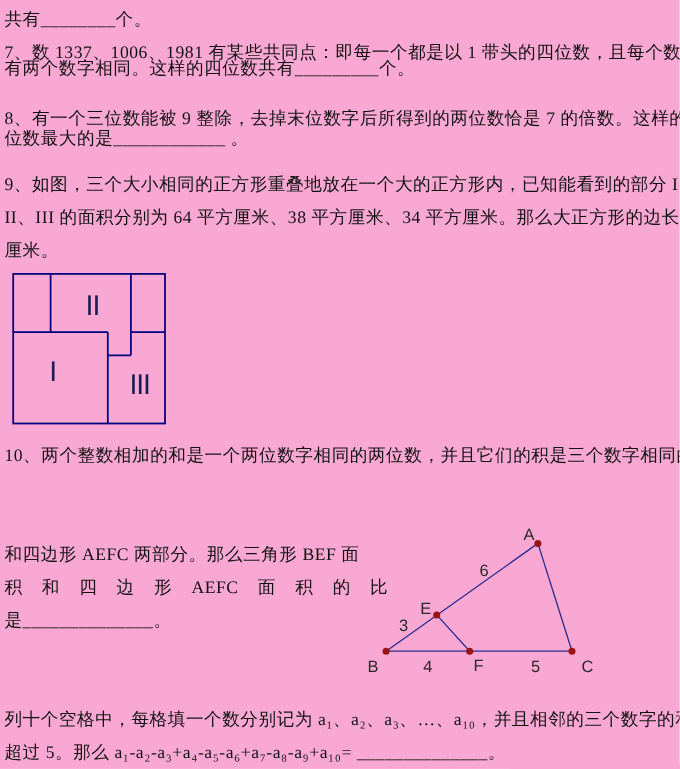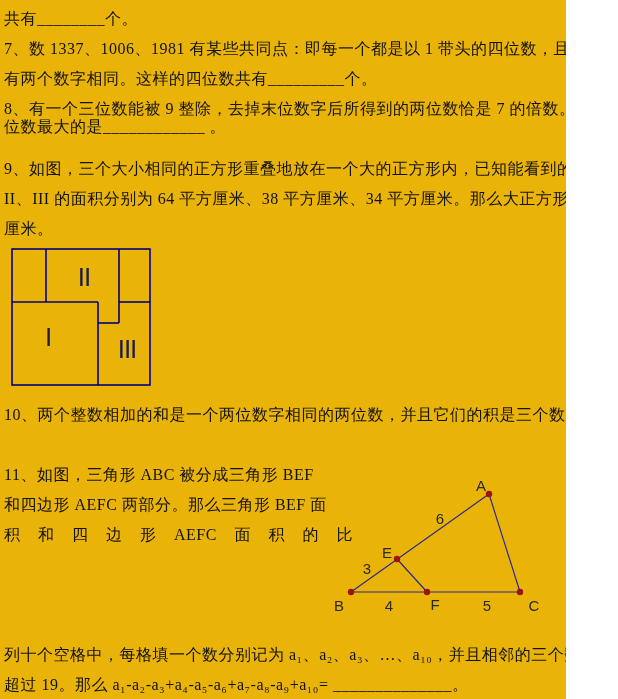--- a/index.html
+++ b/index.html
@@ -1,19 +1,19 @@
 <!DOCTYPE html>
 <html><head>
 <meta charset="utf-8">
 <style>
   html,body{margin:0;padding:0;background:#fff;}
   .page{
     position:relative;
-    width:566px;height:699px;
-    background:#eab308;
+    width:618px;height:699px;
+    background:#f9a8d4;
     font-family:"Liberation Serif","DejaVu Serif",serif;
     color:#121212;
     overflow:hidden;
   }
   .tline{
     position:absolute;
     left:4px;
     font-size:16px;
     line-height:22px;
     white-space:nowrap;
@@ -23,44 +23,44 @@
   svg{position:absolute;display:block;}
   svg text{font-family:"Liberation Sans","DejaVu Sans",sans-serif;}
 </style>
 </head>
 <body>
 
 <div class="page">
 
   <div class="tline" style="top:8px">共有________个。</div>
   <div class="tline" style="top:38px">7、数 1337、1006、1981 有某些共同点：即每一个都是以 1 带头的四位数，且每个数恰</div>
-  <div class="tline" style="top:68px">有两个数字相同。这样的四位数共有_________个。</div>
+  <div class="tline" style="top:52px">有两个数字相同。这样的四位数共有_________个。</div>
   <div class="tline" style="top:98px">8、有一个三位数能被 9 整除，去掉末位数字后所得到的两位数恰是 7 的倍数。这样的三</div>
   <div class="tline" style="top:116px">位数最大的是____________ 。</div>
   <div class="tline" style="top:158px">9、如图，三个大小相同的正方形重叠地放在一个大的正方形内，已知能看到的部分 I、</div>
   <div class="tline" style="top:188px">II、III 的面积分别为 64 平方厘米、38 平方厘米、34 平方厘米。那么大正方形的边长是</div>
   <div class="tline" style="top:218px">厘米。</div>
 
   <svg style="left:8px;top:246px" width="150" height="145" viewBox="0 0 150 145">
       <rect x="4" y="3" width="138" height="136" fill="none" stroke="#00007d" stroke-width="1.6"></rect>
       <line x1="38" y1="3" x2="38" y2="56" stroke="#00007d" stroke-width="1.6"></line>
       <line x1="111" y1="3" x2="111" y2="77" stroke="#00007d" stroke-width="1.6"></line>
       <line x1="4" y1="56" x2="90" y2="56" stroke="#00007d" stroke-width="1.6"></line>
       <line x1="111" y1="56" x2="142" y2="56" stroke="#00007d" stroke-width="1.6"></line>
       <line x1="90" y1="56" x2="90" y2="139" stroke="#00007d" stroke-width="1.6"></line>
       <line x1="90" y1="77" x2="111" y2="77" stroke="#00007d" stroke-width="1.6"></line>
       <text x="40" y="100" fill="#1c1c50" font-size="26" text-anchor="middle" letter-spacing="-1">I</text>
       <text x="76" y="40" fill="#1c1c50" font-size="26" text-anchor="middle" letter-spacing="-1">II</text>
       <text x="119" y="112" fill="#1c1c50" font-size="26" text-anchor="middle" letter-spacing="-1">III</text>
     </svg>
 
   <div class="tline" style="top:404px">10、两个整数相加的和是一个两位数字相同的两位数，并且它们的积是三个数字相同的</div>
-  <div class="tline" style="top:464px">11、如图，三角形 ABC 被分成三角形 BEF</div>
   <div class="tline spread" style="top:524px">积 和 四 边 形 AEFC 面 积 的 比</div>
   <div class="tline" style="top:494px">和四边形 AEFC 两部分。那么三角形 BEF 面</div>
+  <div class="tline" style="top:554px">是______________。</div>
 
   <svg style="left:328px;top:470px" width="290" height="150" viewBox="0 0 290 150">
       <line x1="23" y1="122" x2="161" y2="24" stroke="#2b2b8f" stroke-width="1.2"></line>
       <line x1="23" y1="122" x2="192" y2="122" stroke="#2b2b8f" stroke-width="1.2"></line>
       <line x1="161" y1="24" x2="192" y2="122" stroke="#2b2b8f" stroke-width="1.2"></line>
       <line x1="69" y1="89" x2="99" y2="122" stroke="#2b2b8f" stroke-width="1.2"></line>
       <circle cx="161" cy="24" r="3.2" fill="#9b1313"></circle>
       <circle cx="69" cy="89" r="3.2" fill="#9b1313"></circle>
       <circle cx="23" cy="122" r="3.2" fill="#9b1313"></circle>
       <circle cx="99" cy="122" r="3.2" fill="#9b1313"></circle>
@@ -70,15 +70,15 @@
       <text x="59" y="88" fill="#2a2a2a" font-size="15" text-anchor="middle">E</text>
       <text x="39" y="104" fill="#2a2a2a" font-size="15" text-anchor="middle">3</text>
       <text x="11" y="141" fill="#2a2a2a" font-size="15" text-anchor="middle">B</text>
       <text x="61" y="141" fill="#2a2a2a" font-size="15" text-anchor="middle">4</text>
       <text x="107" y="140" fill="#2a2a2a" font-size="15" text-anchor="middle">F</text>
       <text x="159" y="141" fill="#2a2a2a" font-size="15" text-anchor="middle">5</text>
       <text x="206" y="141" fill="#2a2a2a" font-size="15" text-anchor="middle">C</text>
     </svg>
 
   <div class="tline" style="top:644px">列十个空格中，每格填一个数分别记为 a₁、a₂、a₃、…、a₁₀，并且相邻的三个数字的和不</div>
-  <div class="tline" style="top:674px">超过 19。那么 a₁-a₂-a₃+a₄-a₅-a₆+a₇-a₈-a₉+a₁₀= ______________。</div>
+  <div class="tline" style="top:674px">超过 5。那么 a₁-a₂-a₃+a₄-a₅-a₆+a₇-a₈-a₉+a₁₀= ______________。</div>
 
 </div>
 
 </body></html>

